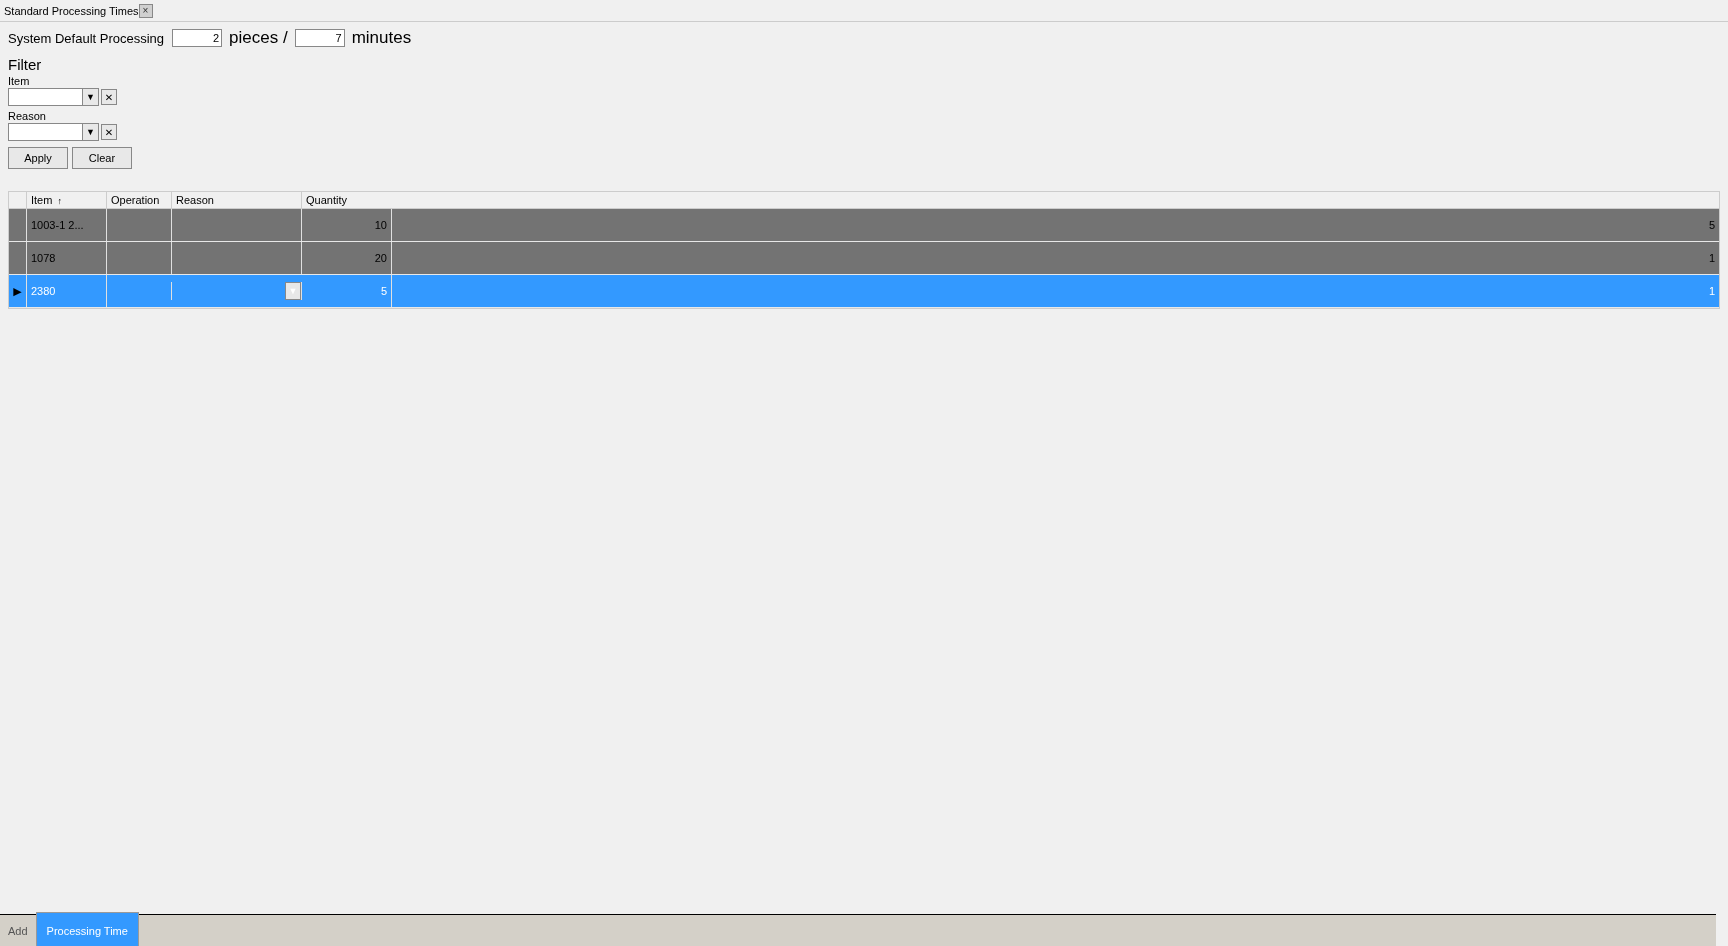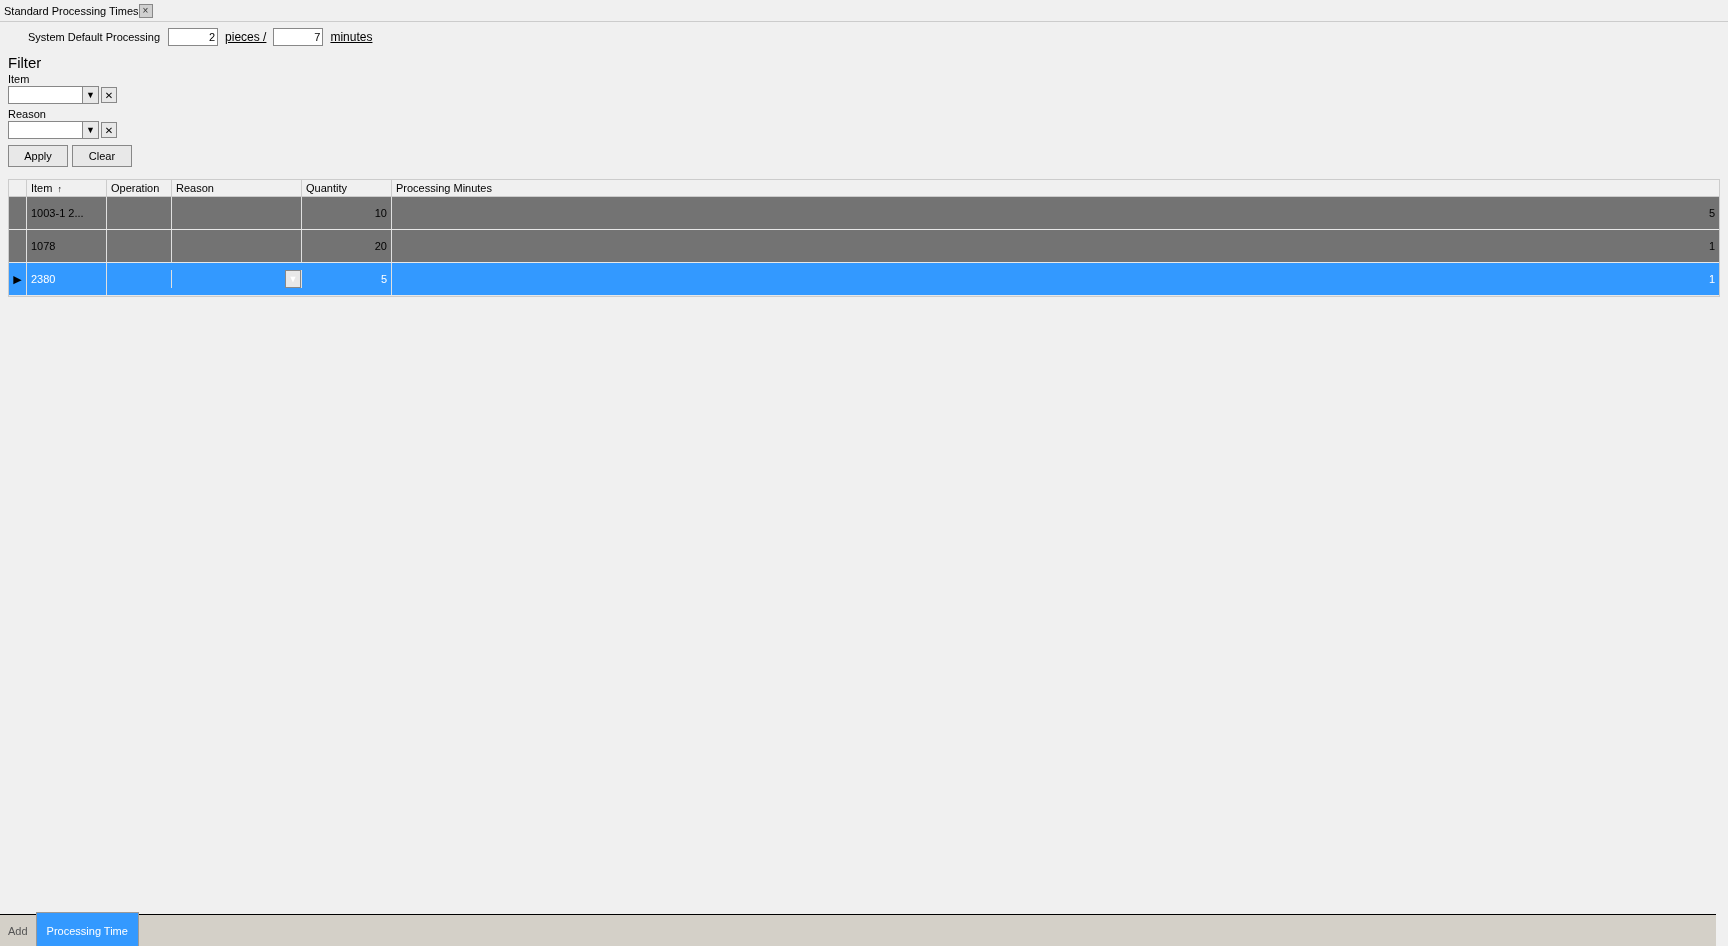--- a/index.html
+++ b/index.html
@@ -48,39 +48,37 @@
     }
 
     
     .system-default-row {
       display: flex;
       align-items: center;
       margin-bottom: 8px;
       gap: 4px;
     }
     .system-default-label {
-      font-size: 11px;
+      font-size: 13px;
       color: #000;
       margin-right: 4px;
-      margin-left: 20px;
     }
     .number-input {
       width: 50px;
       height: 18px;
       border: 1px solid #888;
       background: #fff;
       font-size: 11px;
       padding: 1px 2px;
       text-align: right;
     }
     .unit-label {
-      font-size: 12px;
+      font-size: 17px;
       color: #000;
       margin: 0 3px;
-      text-decoration: underline;
     }
 
     
     .filter-section {
       margin-bottom: 4px;
     }
     .filter-label {
       font-size: 15px;
       font-weight: normal;
       color: #000;
@@ -127,21 +125,21 @@
       align-items: center;
       justify-content: center;
       font-size: 10px;
       margin-left: 2px;
     }
 
     
     .action-buttons {
       display: flex;
       gap: 4px;
-      margin-bottom: 12px;
+      margin-bottom: 22px;
       margin-top: 6px;
     }
     .action-btn {
       min-width: 60px;
       height: 22px;
       border: 1px solid #888;
       background: #e8e8e8;
       cursor: pointer;
       font-size: 11px;
       padding: 2px 8px;
@@ -325,21 +323,20 @@
 
     <div class="grid-header">
       <div class="grid-header-cell"></div>
       <div class="grid-header-cell">
         <span>Item</span>
         <span class="sort-indicator">↑</span>
       </div>
       <div class="grid-header-cell">Operation</div>
       <div class="grid-header-cell">Reason</div>
       <div class="grid-header-cell">Quantity</div>
-      <div class="grid-header-cell">Processing Minutes</div>
     </div>
 
     <div class="grid-row">
       <div class="grid-cell row-indicator"></div>
       <div class="grid-cell">1003-1 2...</div>
       <div class="grid-cell"></div>
       <div class="grid-cell"></div>
       <div class="grid-cell right">10</div>
       <div class="grid-cell right">5</div>
     </div>

